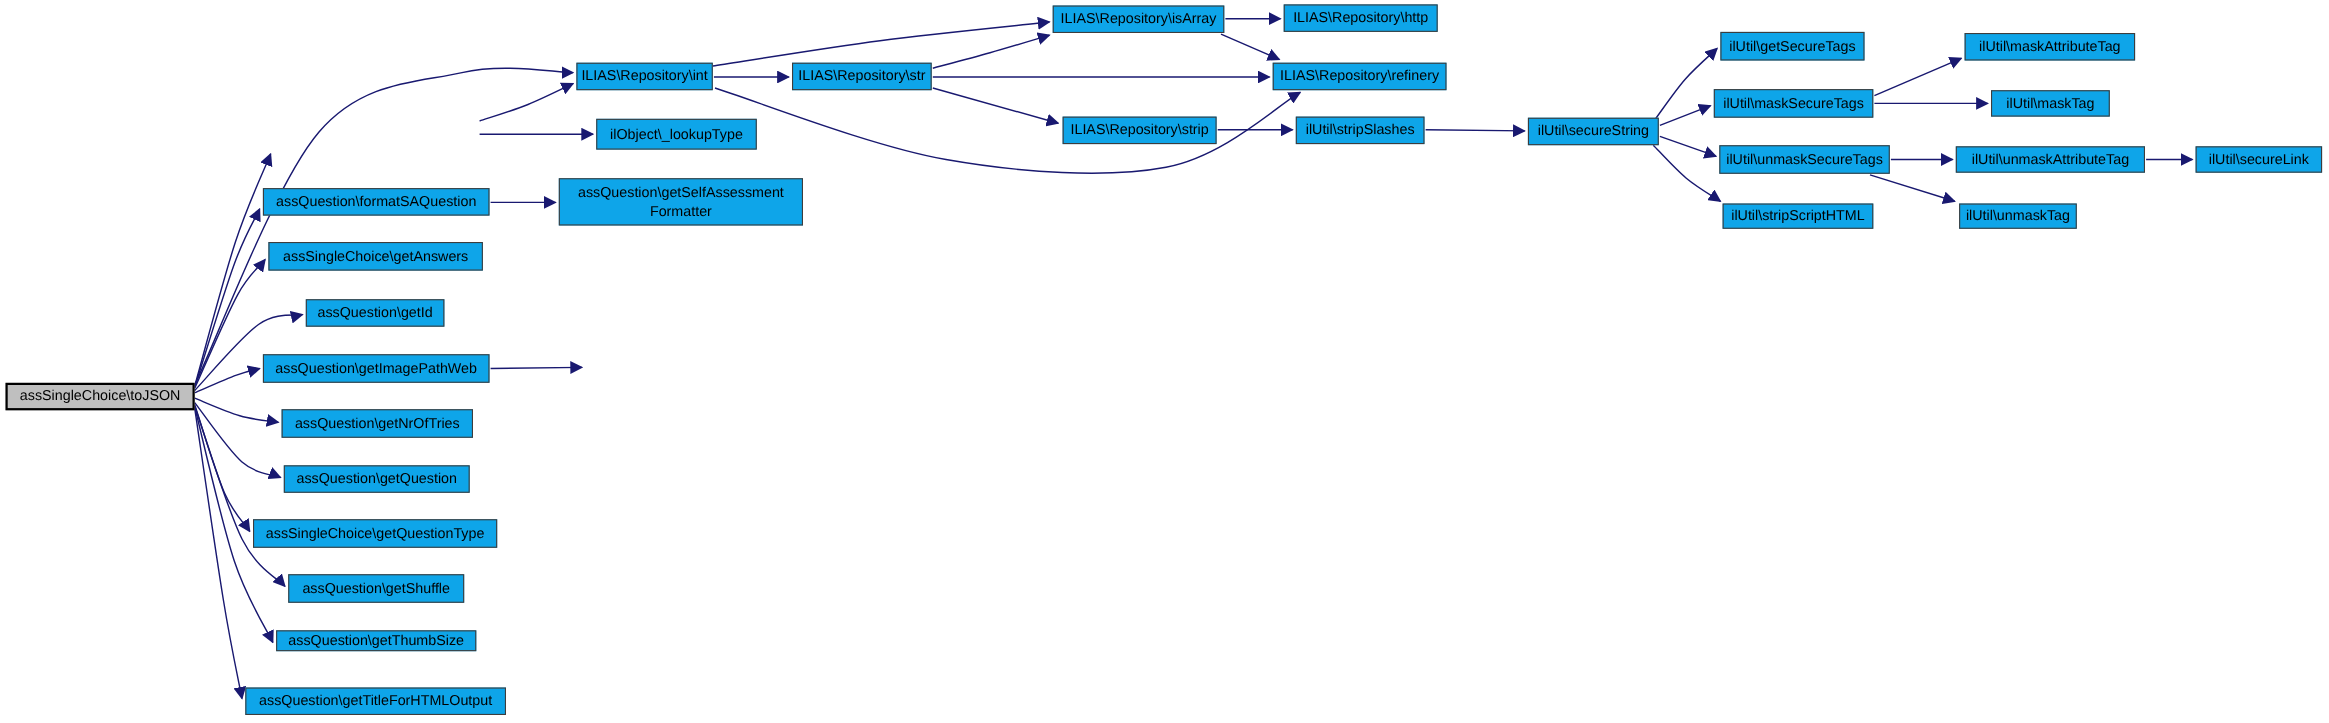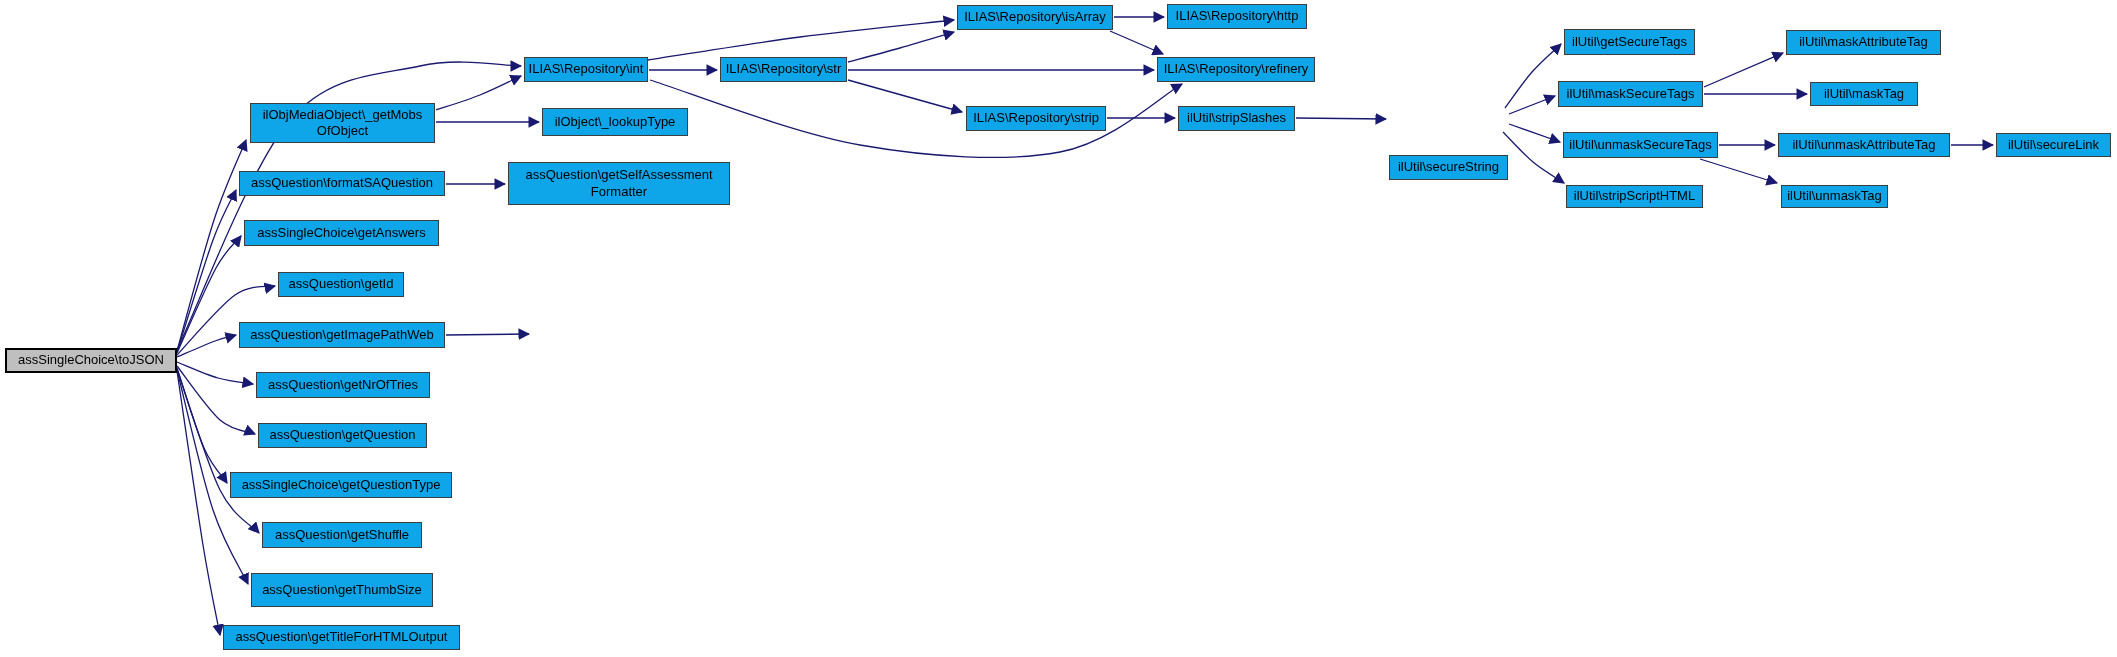--- a/index.html
+++ b/index.html
@@ -79,43 +79,41 @@
       <path d="M 1509 124 L 1560 142" fill="none" stroke="#191970" stroke-width="1.3" marker-end="url(#arrowhead)"></path>
       <path d="M 1503 132 C 1508 137, 1522.8333333333333 153.5, 1533 162 C 1543.1666666666667 170.5, 1558.8333333333333 179.5, 1564 183" fill="none" stroke="#191970" stroke-width="1.3" marker-end="url(#arrowhead)"></path>
       <path d="M 1704 87 L 1783 53" fill="none" stroke="#191970" stroke-width="1.3" marker-end="url(#arrowhead)"></path>
       <path d="M 1704 94 L 1807 94" fill="none" stroke="#191970" stroke-width="1.3" marker-end="url(#arrowhead)"></path>
       <path d="M 1719 145 L 1775 145" fill="none" stroke="#191970" stroke-width="1.3" marker-end="url(#arrowhead)"></path>
       <path d="M 1700 159 L 1777 183" fill="none" stroke="#191970" stroke-width="1.3" marker-end="url(#arrowhead)"></path>
       <path d="M 1951 145 L 1993 145" fill="none" stroke="#191970" stroke-width="1.3" marker-end="url(#arrowhead)"></path>
     </svg>
 
 <div class="node root" style="left: 5px; top: 348px; width: 172px; height: 25px;">assSingleChoice\toJSON</div>
-    <div class="node" style="left: 250px; top: 103px; width: 185px; height: 40px;">ilObjMediaObject\_getMobs
-OfObject</div>
     <div class="node" style="left: 542px; top: 108px; width: 146px; height: 28px;">ilObject\_lookupType</div>
     <div class="node" style="left: 239px; top: 171px; width: 206px; height: 25px;">assQuestion\formatSAQuestion</div>
     <div class="node" style="left: 508px; top: 162px; width: 222px; height: 43px;">assQuestion\getSelfAssessment
 Formatter</div>
     <div class="node" style="left: 244px; top: 220px; width: 195px; height: 26px;">assSingleChoice\getAnswers</div>
     <div class="node" style="left: 278px; top: 272px; width: 126px; height: 25px; text-align: right;">assQuestion\getId</div>
     <div class="node" style="left: 239px; top: 322px; width: 206px; height: 26px;">assQuestion\getImagePathWeb</div>
     <div class="node" style="left: 256px; top: 372px; width: 174px; height: 26px;">assQuestion\getNrOfTries</div>
     <div class="node" style="left: 258px; top: 423px; width: 169px; height: 25px;">assQuestion\getQuestion</div>
     <div class="node" style="left: 230px; top: 472px; width: 222px; height: 26px;">assSingleChoice\getQuestionType</div>
     <div class="node" style="left: 262px; top: 522px; width: 160px; height: 26px;">assQuestion\getShuffle</div>
-    <div class="node" style="left: 251px; top: 573px; width: 182px; height: 34px;">assQuestion\getThumbSize</div>
+    <div class="node" style="left: 251px; top: 573px; width: 182px; height: 19px;">assQuestion\getThumbSize</div>
     <div class="node" style="left: 223px; top: 625px; width: 237px; height: 25px;">assQuestion\getTitleForHTMLOutput</div>
     <div class="node" style="left: 524px; top: 57px; width: 124px; height: 25px;">ILIAS\Repository\int</div>
     <div class="node" style="left: 720px; top: 57px; width: 127px; height: 25px;">ILIAS\Repository\str</div>
     <div class="node" style="left: 957px; top: 5px; width: 156px; height: 25px;">ILIAS\Repository\isArray</div>
     <div class="node" style="left: 1167px; top: 4px; width: 140px; height: 25px;">ILIAS\Repository\http</div>
     <div class="node" style="left: 1157px; top: 57px; width: 158px; height: 25px;">ILIAS\Repository\refinery</div>
     <div class="node" style="left: 966px; top: 106px; width: 140px; height: 25px;">ILIAS\Repository\strip</div>
     <div class="node" style="left: 1178px; top: 106px; width: 117px; height: 25px;">ilUtil\stripSlashes</div>
-    <div class="node" style="left: 1389px; top: 107px; width: 119px; height: 25px; margin-top: 48px;">ilUtil\secureString</div>
+    <div class="node" style="left: 1389px; top: 107px; width: 119px; height: 25px;">ilUtil\secureString</div>
     <div class="node" style="left: 1564px; top: 29px; width: 131px; height: 26px;">ilUtil\getSecureTags</div>
     <div class="node" style="left: 1558px; top: 81px; width: 145px; height: 26px;">ilUtil\maskSecureTags</div>
     <div class="node" style="left: 1786px; top: 30px; width: 155px; height: 25px;">ilUtil\maskAttributeTag</div>
     <div class="node" style="left: 1810px; top: 82px; width: 108px; height: 24px;">ilUtil\maskTag</div>
     <div class="node" style="left: 1563px; top: 132px; width: 155px; height: 26px;">ilUtil\unmaskSecureTags</div>
     <div class="node" style="left: 1778px; top: 133px; width: 172px; height: 24px;">ilUtil\unmaskAttributeTag</div>
     <div class="node" style="left: 1996px; top: 133px; width: 115px; height: 24px;">ilUtil\secureLink</div>
     <div class="node" style="left: 1566px; top: 185px; width: 137px; height: 23px;">ilUtil\stripScriptHTML</div>
     <div class="node" style="left: 1781px; top: 185px; width: 107px; height: 23px;">ilUtil\unmaskTag</div>
   </div>

